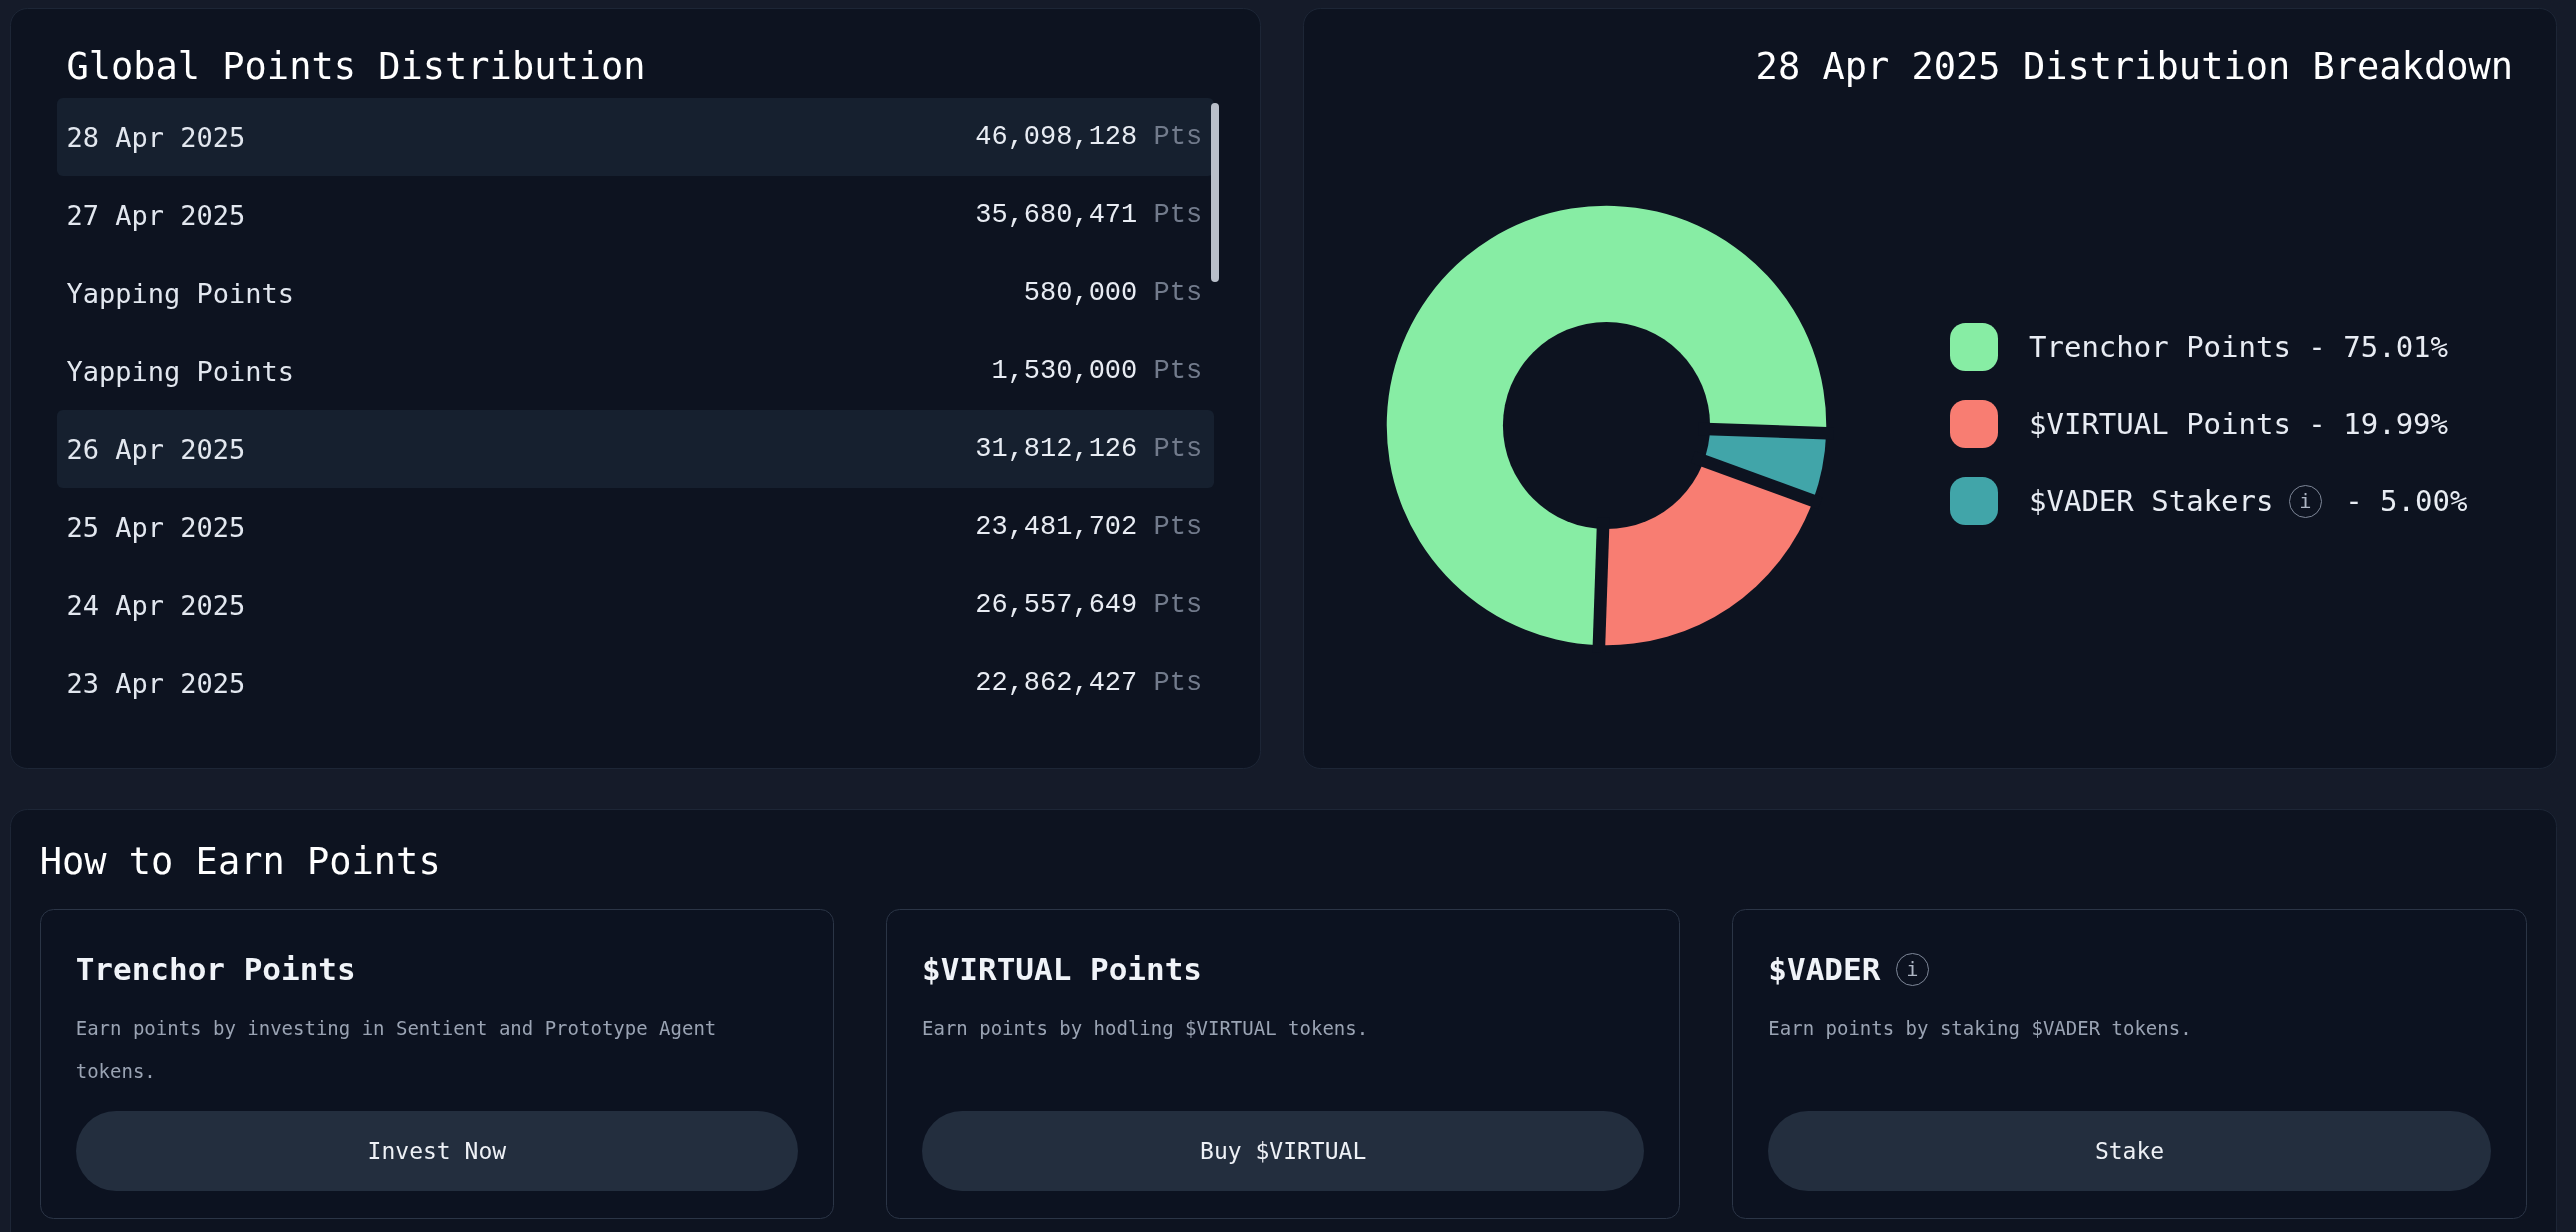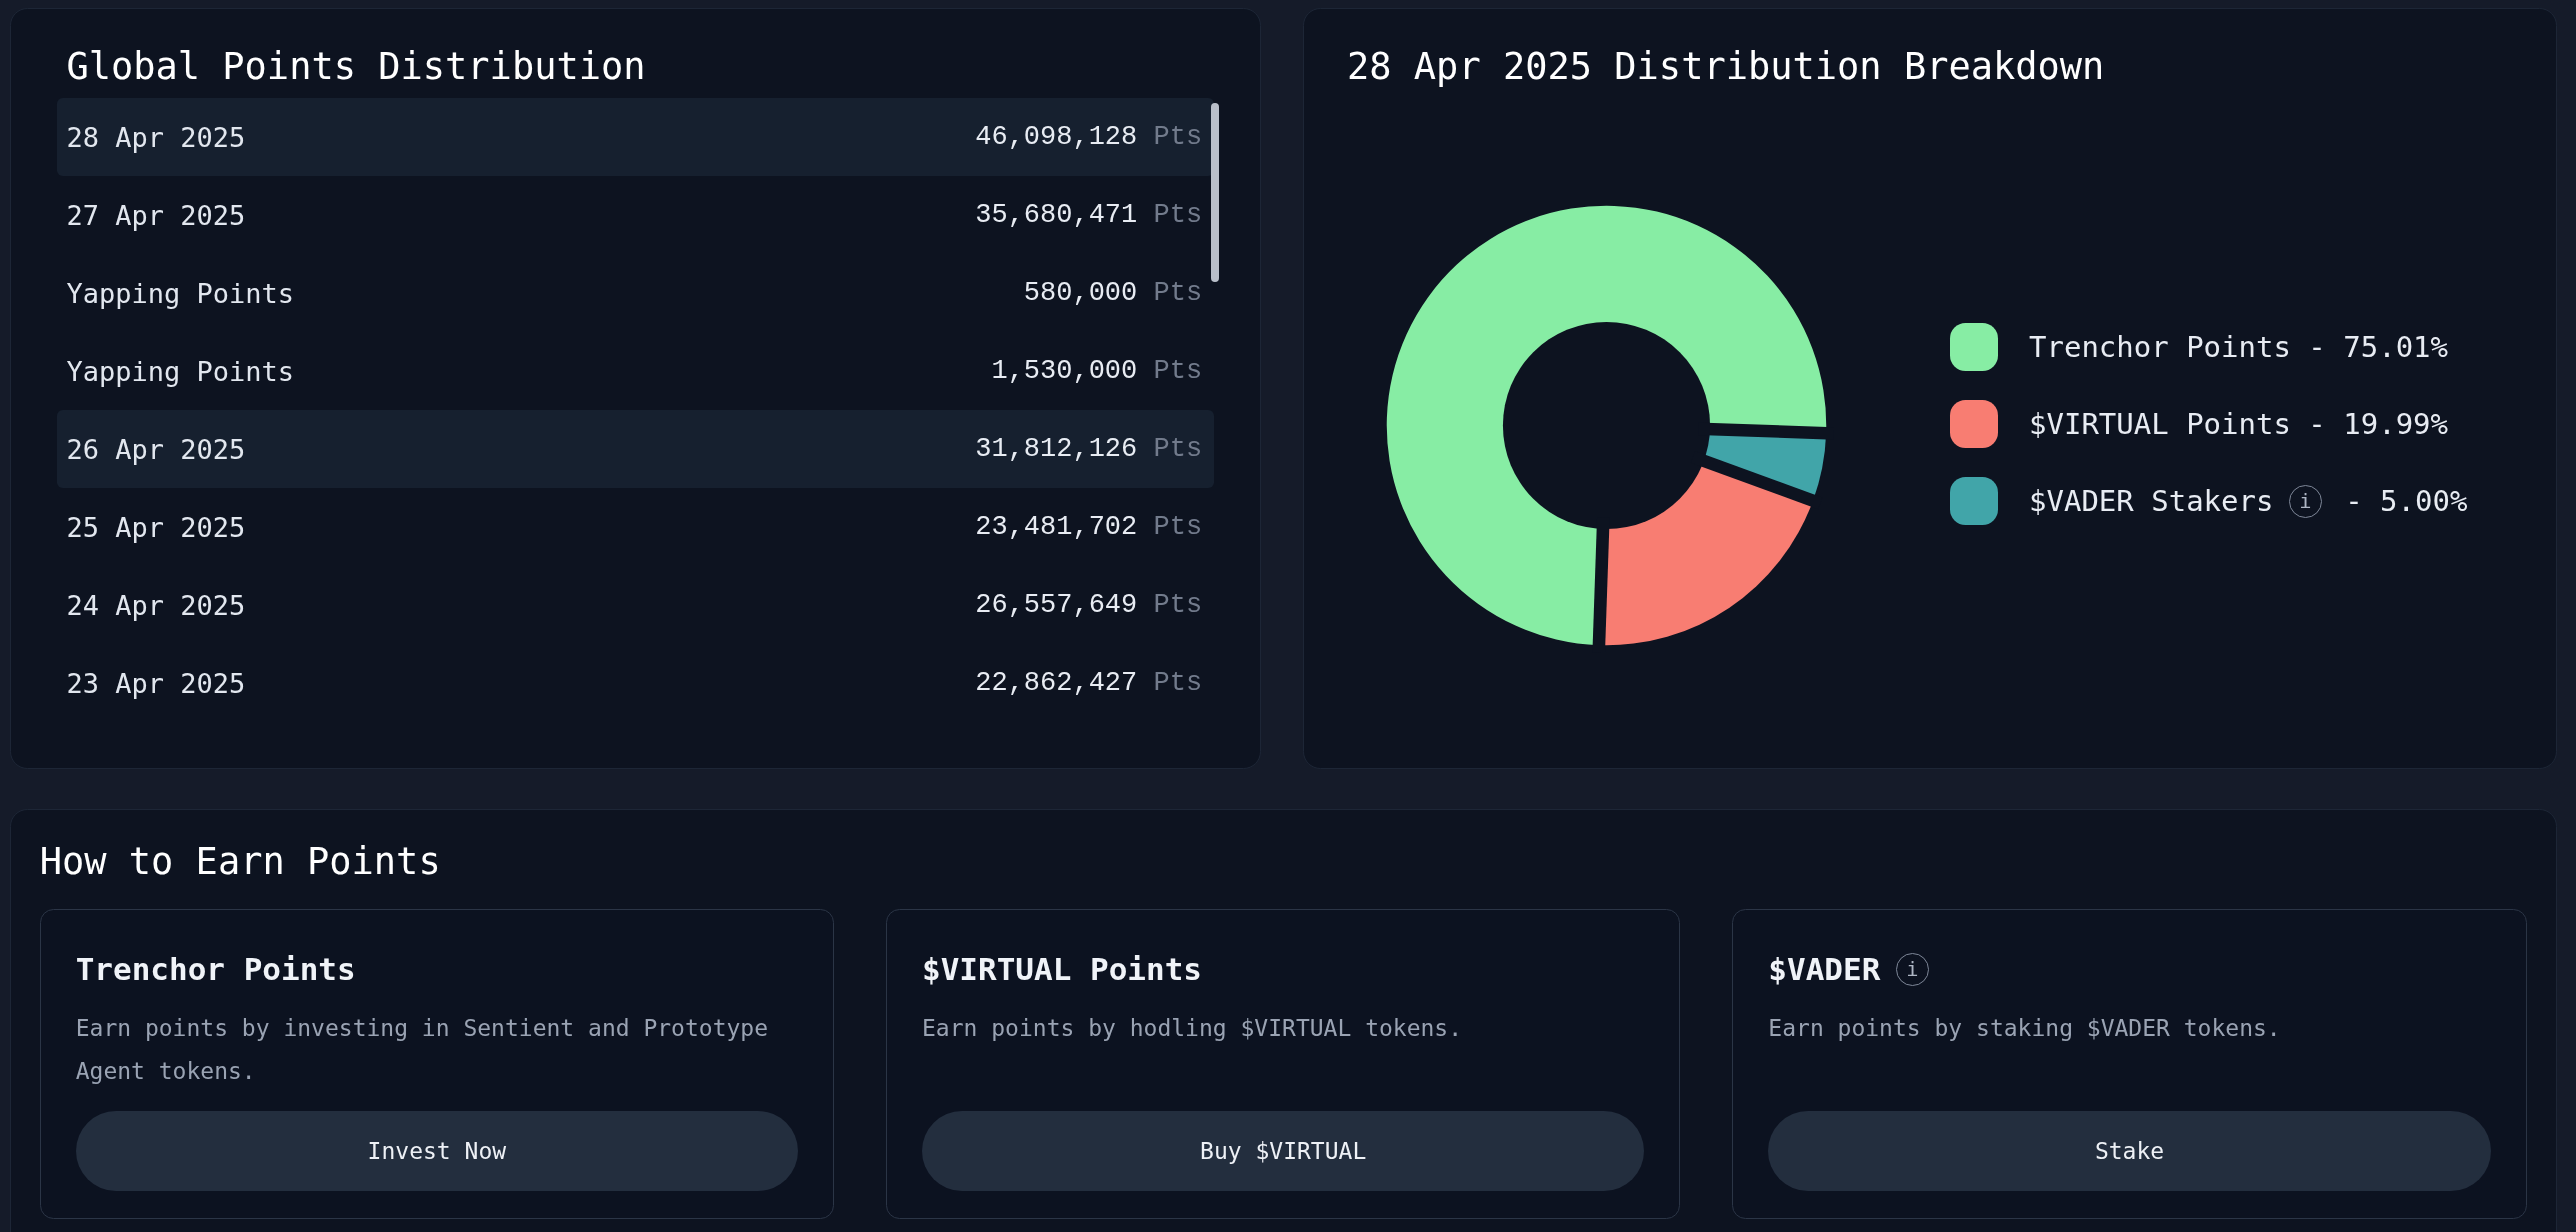--- a/index.html
+++ b/index.html
@@ -10,21 +10,21 @@
     color:#e7ebf2;
     position:relative;
   }
   .panel {
     position:absolute;
     background:#0d1320;
     border:1.9px solid #1d2636;
     border-radius:17.4px;
   }
   #left-panel  { left:9.7px; top:7.7px;  width:1251px; height:761px; padding:35px 46px; }
-  #right-panel { left:1303px; top:7.7px; width:1254px; height:761px; padding:35px 43px; }
+  #right-panel { left:1303px; top:7.7px; width:1254px; height:761px; padding:35px 43px;text-align:right; }
   #bottom-panel{ left:9.7px; top:809px; width:2547px; height:484px; padding:29px 29px; }
 
   .panel-title {
     font-size:37px; font-weight:normal; color:#ffffff;
     line-height:45px; white-space:nowrap;
   }
   #left-panel .panel-title { margin-left:9.7px; }
   #right-panel .panel-title { }
 
   
@@ -56,21 +56,21 @@
 
   
   #cards { display:flex; gap:52px; margin-top:25px; }
   .card {
     position:relative; width:796px; height:310px;
     background:#0c1220; border:1.9px solid #2b3546; border-radius:13.5px;
     padding:39px 35px;
   }
   .card-title-row { display:flex; align-items:center; }
   .card-title { font-size:31px; font-weight:bold; color:#f0f3f8; line-height:41px; }
-  .card-desc { margin-top:17.4px; font-size:23px; line-height:43px; color:#9aa3b3; }
+  .card-desc { margin-top:17.4px; font-size:19px; line-height:43px; color:#9aa3b3; }
   .card-btn {
     position:absolute; left:35px; right:35px; bottom:27px; height:80px;
     background:#232e3e; border:none; border-radius:41px;
     color:#eef1f6; font-size:23px; font-family:"DejaVu Sans Mono", monospace;
     cursor:pointer;
   }
 </style>
 </head>
 <body>
 

